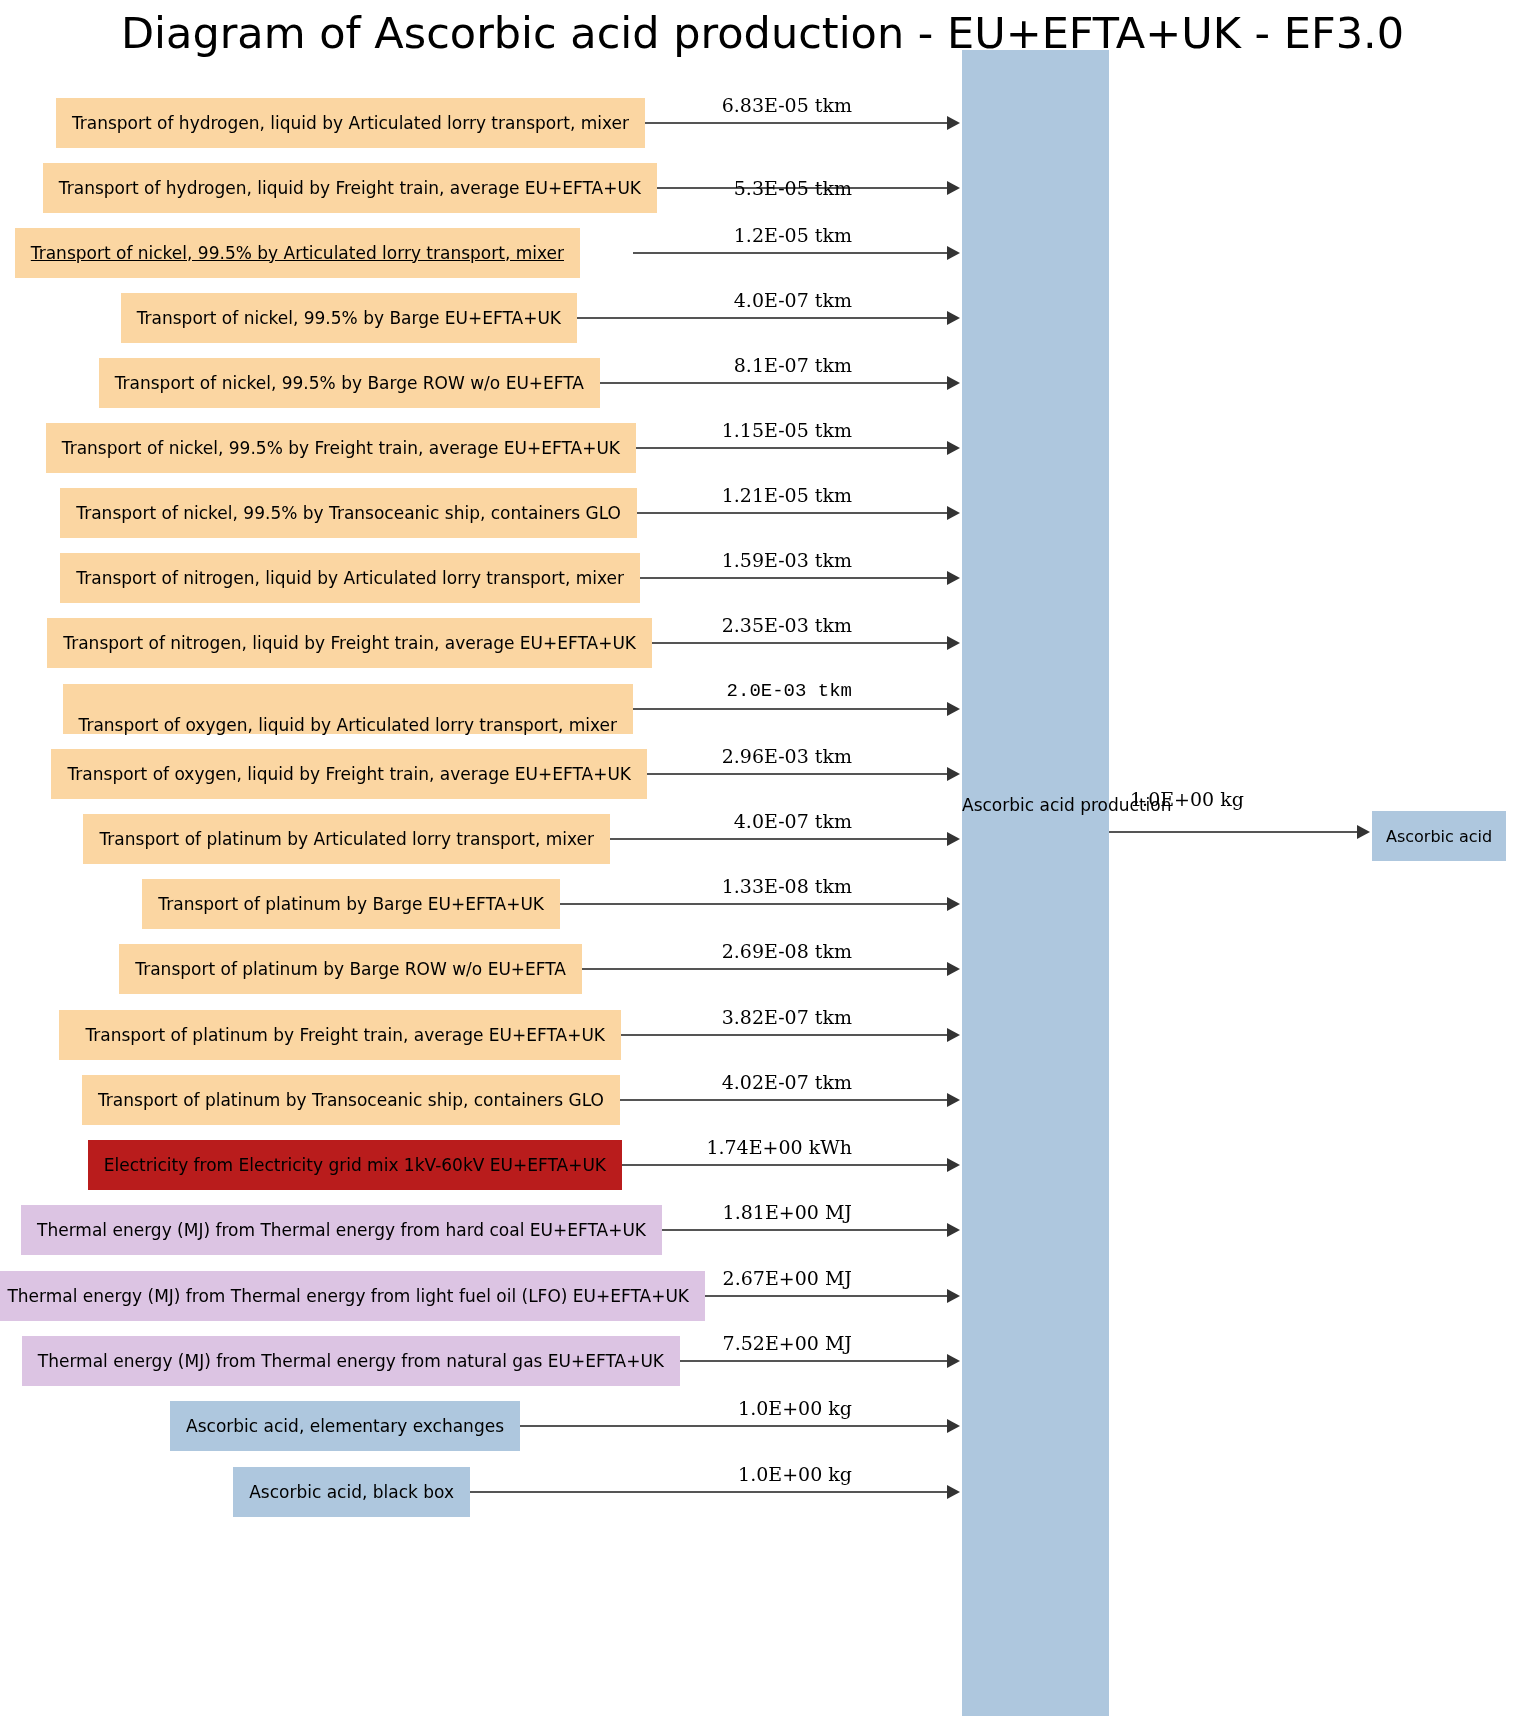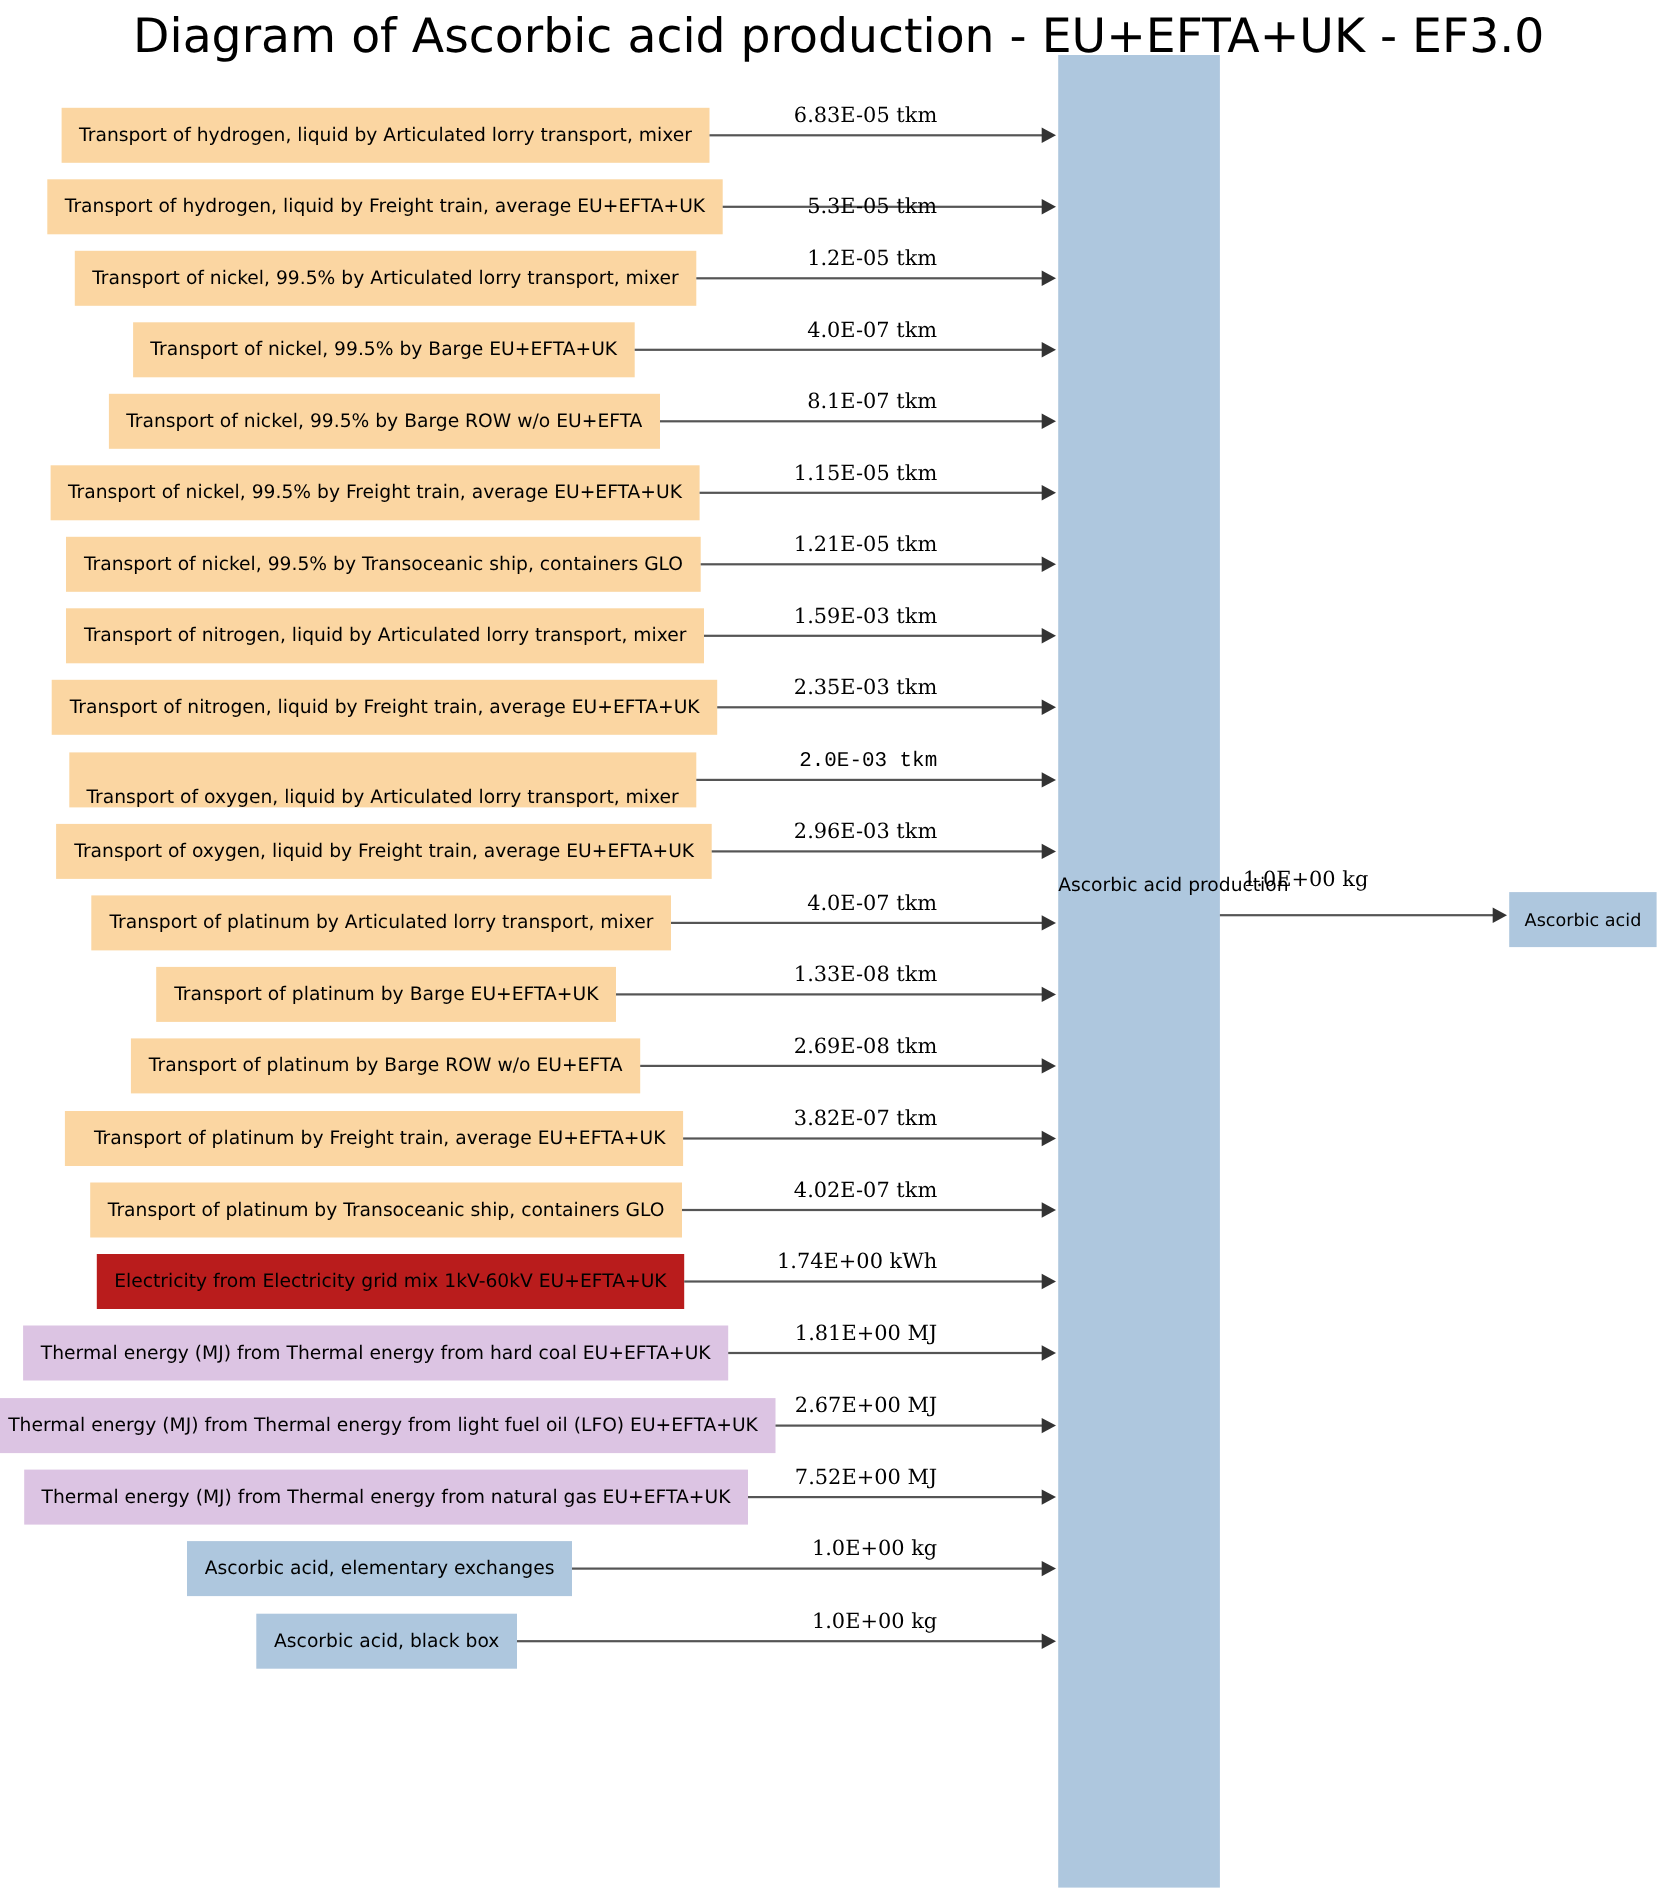--- a/index.html
+++ b/index.html
@@ -122,21 +122,21 @@
       </div>
       <div class="flow-line" style="left: 645px; top: 122px; width: 303px;"></div>
       <div class="flow-arrow" style="left: 947px; top: 116px;"></div>
       <div class="flow-label" style="right: 673px; top: 94px;">6.83E-05 tkm</div>
       <div class="node orange" style="top: 163px; right: 868px;">
         <span>Transport of hydrogen, liquid by Freight train, average EU+EFTA+UK</span>
       </div>
       <div class="flow-line" style="left: 657px; top: 187px; width: 291px;"></div>
       <div class="flow-arrow" style="left: 947px; top: 181px;"></div>
       <div class="flow-label" style="right: 673px; top: 145px; margin-top: 32px;">5.3E-05 tkm</div>
-      <div class="node orange" style="top: 228px; right: 892px;">
+      <div class="node orange" style="top: 228px; right: 945px; text-decoration: underline;">
         <span>Transport of nickel, 99.5% by Articulated lorry transport, mixer</span>
       </div>
       <div class="flow-line" style="left: 633px; top: 252px; width: 315px;"></div>
       <div class="flow-arrow" style="left: 947px; top: 246px;"></div>
       <div class="flow-label" style="right: 673px; top: 224px;">1.2E-05 tkm</div>
       <div class="node orange" style="top: 293px; right: 948px;">
         <span>Transport of nickel, 99.5% by Barge EU+EFTA+UK</span>
       </div>
       <div class="flow-line" style="left: 577px; top: 317px; width: 371px;"></div>
       <div class="flow-arrow" style="left: 947px; top: 311px;"></div>

